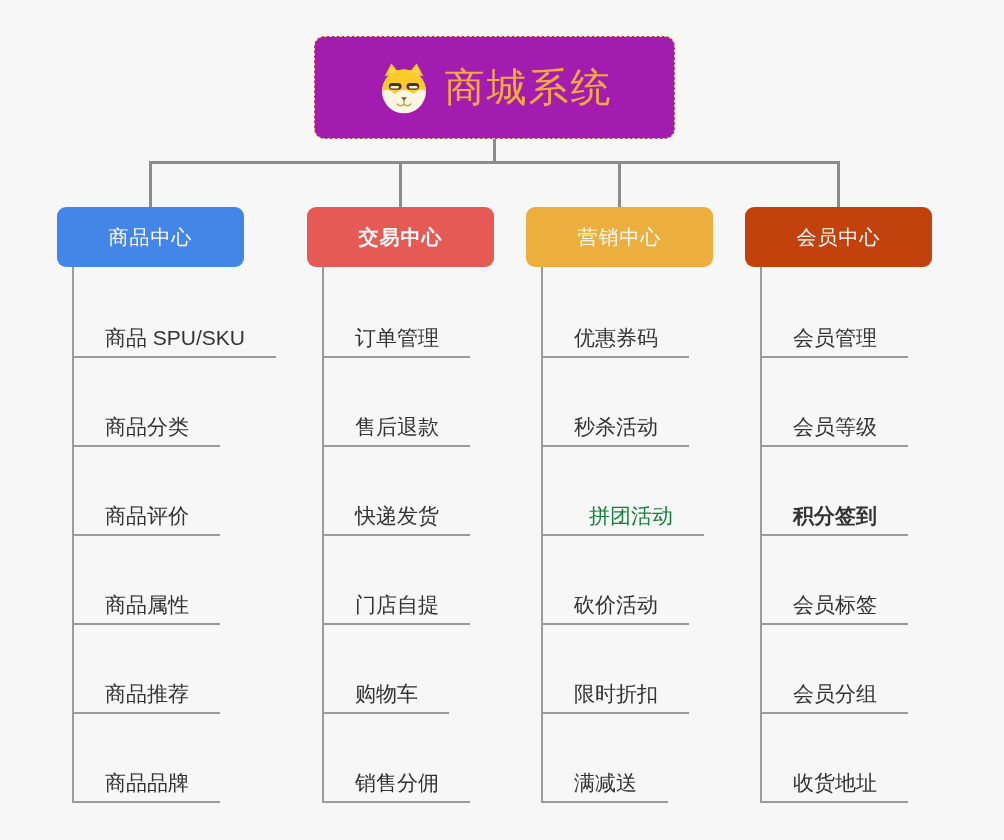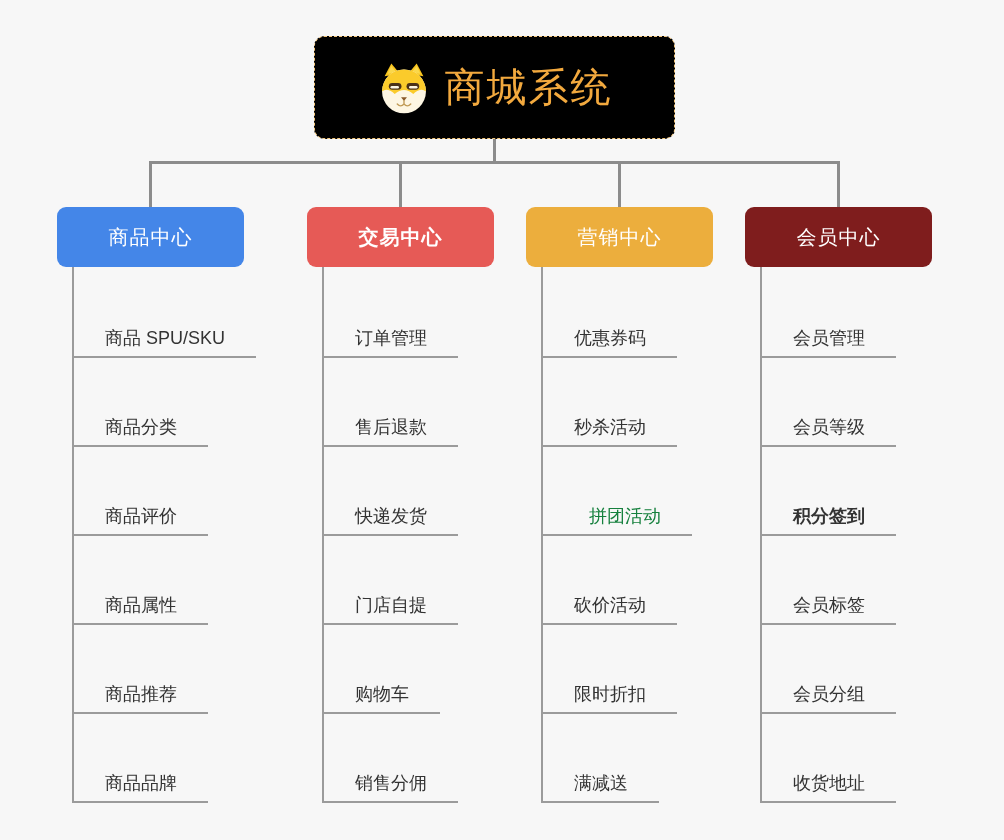--- a/index.html
+++ b/index.html
@@ -12,21 +12,21 @@
     width: 1004px;
     height: 840px;
     background: #F7F7F7;
     overflow: hidden;
   }
   
   .root-node {
     position: absolute;
     left: 314px; top: 36px;
     width: 361px; height: 103px;
-    background: #000000;
+    background: #a21caf;
     border: 1px dashed #F5C87D;
     border-radius: 10px;
     box-sizing: border-box;
     display: flex;
     align-items: center;
     justify-content: center;
     gap: 14px;
   }
   .root-title {
     font-size: 40px;
@@ -54,21 +54,21 @@
   }
 
   
   .trunk {
     position: absolute;
     width: 2px;
     background: #9B9B9B;
   }
   .subtopic {
     position: absolute;
-    font-size: 18px;
+    font-size: 21px;
     line-height: 32px;
     color: #333333;
     padding: 0 31px 2px 33px;
     border-bottom: 2px solid #9B9B9B;
     white-space: nowrap;
   }
 </style>
 </head>
 <body>
 
@@ -129,21 +129,21 @@
       <div class="branch-node" style="left: 526px; background: rgb(236, 174, 61);">
         <span>营销中心</span>
       </div>
       <div class="trunk" style="left: 541px; top: 267px; height: 536px; background: rgb(155, 155, 155);"></div>
       <div class="subtopic" style="left: 541px; top: 322px; color: rgb(51, 51, 51); border-bottom-color: rgb(155, 155, 155);">优惠券码</div>
       <div class="subtopic" style="left: 541px; top: 411px; color: rgb(51, 51, 51); border-bottom-color: rgb(155, 155, 155);">秒杀活动</div>
       <div class="subtopic" style="left: 541px; top: 500px; color: #15803d; border-bottom-color: rgb(155, 155, 155); padding-left: 48px;">拼团活动</div>
       <div class="subtopic" style="left: 541px; top: 589px; color: rgb(51, 51, 51); border-bottom-color: rgb(155, 155, 155);">砍价活动</div>
       <div class="subtopic" style="left: 541px; top: 678px; color: rgb(51, 51, 51); border-bottom-color: rgb(155, 155, 155);">限时折扣</div>
       <div class="subtopic" style="left: 541px; top: 767px; color: rgb(51, 51, 51); border-bottom-color: rgb(155, 155, 155);">满减送</div>
-      <div class="branch-node" style="left: 745px; background: #7f1d1d;">
+      <div class="branch-node" style="left: 745px; background: #c2410c;">
         <span>会员中心</span>
       </div>
       <div class="trunk" style="left: 760px; top: 267px; height: 536px; background: rgb(155, 155, 155);"></div>
       <div class="subtopic" style="left: 760px; top: 322px; color: rgb(51, 51, 51); border-bottom-color: rgb(155, 155, 155);">会员管理</div>
       <div class="subtopic" style="left: 760px; top: 411px; color: rgb(51, 51, 51); border-bottom-color: rgb(155, 155, 155);">会员等级</div>
       <div class="subtopic" style="left: 760px; top: 500px; color: rgb(51, 51, 51); border-bottom-color: rgb(155, 155, 155); font-weight: bold;">积分签到</div>
       <div class="subtopic" style="left: 760px; top: 589px; color: rgb(51, 51, 51); border-bottom-color: rgb(155, 155, 155);">会员标签</div>
       <div class="subtopic" style="left: 760px; top: 678px; color: rgb(51, 51, 51); border-bottom-color: rgb(155, 155, 155);">会员分组</div>
       <div class="subtopic" style="left: 760px; top: 767px; color: rgb(51, 51, 51); border-bottom-color: rgb(155, 155, 155);">收货地址</div>
     </div>

